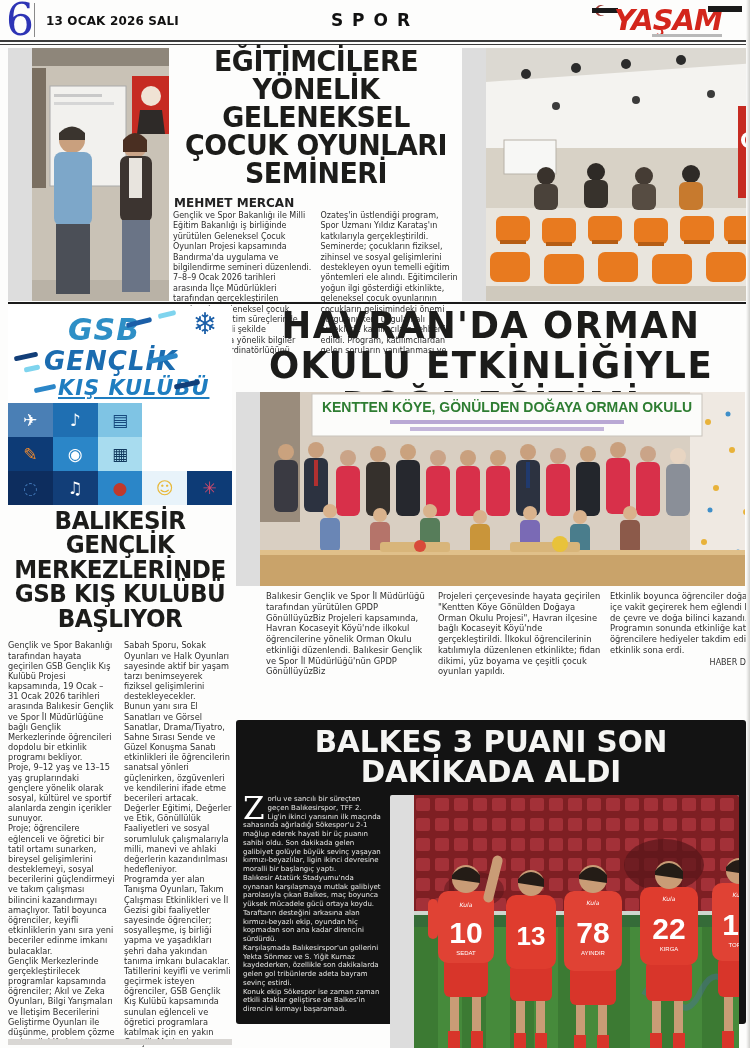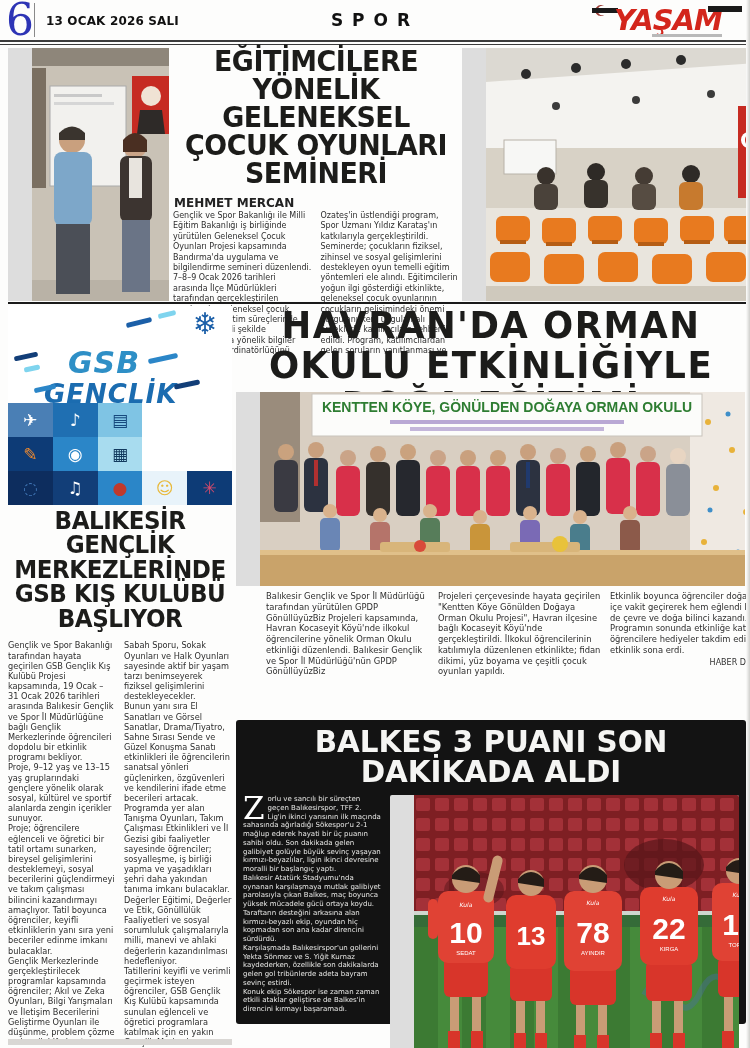--- a/index.html
+++ b/index.html
@@ -35,24 +35,24 @@
   .art1 { position:absolute; left:173px; top:48px; width:286px; height:253px; }
   .art1 .headline { font-size:28px; }
   .art1 .byline { font-size:12px; font-weight:700; color:#222; margin:8px 0 1px 1px; }
   .art1 .cols { gap:9px; height:143px; overflow:hidden; }
   .art1 .col { width:139px; font-size:8px; line-height:1.3; color:#2d2d2d; white-space:normal; }
   .photo2 { position:absolute; left:462px; top:48px; width:284px; height:253px; }
   .rule-mid { position:absolute; left:8px; top:302px; width:738px; height:2px; background:#1a1a1a; }
 
   
   .gsb-graphic { position:absolute; left:8px; top:306px; width:224px; height:199px; background:#fff; overflow:hidden; }
-  .gsb-line { font-style:italic; font-weight:800; letter-spacing:1px;margin-top:33px; }
+  .gsb-line { font-style:italic; font-weight:800; letter-spacing:1px; }
   .gsb-l1 { position:absolute; left:60px; top:6px; font-size:30px; color:#2e8fc6; }
   .gsb-l2 { position:absolute; left:36px; top:40px; font-size:26px; color:#1b6cb0; }
-  .gsb-l3 { position:absolute; left:50px; top:70px; font-size:21px; color:#1f7dc0; }
+  .gsb-l3 { position:absolute; left:50px; top:70px; font-size:21px; color:#1f7dc0;text-decoration:underline; }
   .gsb-snow { position:absolute; right:14px; top:0px; font-size:30px; color:#1b5fa8; }
   .dash { position:absolute; height:5px; border-radius:2px; }
   .gsb-tiles { position:absolute; left:0; top:97px; width:224px; height:102px; display:grid; grid-template-columns:repeat(5,1fr); grid-template-rows:repeat(3,1fr); }
   .tile { display:flex; align-items:center; justify-content:center; font-size:17px; }
   .art2 { position:absolute; left:8px; top:509px; width:224px; height:531px; }
   .art2 .headline { font-size:24px; line-height:1.02; }
   .art2 .cols { gap:8px; margin-top:9px; height:446px; overflow:hidden; }
   .art2 .col { width:108px; font-size:8.2px; line-height:1.24; color:#2d2d2d; }
   .footer-strip { position:absolute; left:8px; top:1039px; width:224px; height:6px; background:#d9d7d4; }
 
@@ -225,22 +225,22 @@
     <div class="col bodytext">
         <p>Gençlik ve Spor Bakanlığı tarafından hayata geçirilen GSB Gençlik Kış Kulübü Projesi kapsamında, 19 Ocak – 31 Ocak 2026 tarihleri arasında Balıkesir Gençlik ve Spor İl Müdürlüğüne bağlı Gençlik Merkezlerinde öğrencileri dopdolu bir etkinlik programı bekliyor.</p>
         <p>Proje, 9–12 yaş ve 13–15 yaş gruplarındaki gençlere yönelik olarak sosyal, kültürel ve sportif alanlarda zengin içerikler sunuyor.</p>
         <p>Proje; öğrencilere eğlenceli ve öğretici bir tatil ortamı sunarken, bireysel gelişimlerini desteklemeyi, sosyal becerilerini güçlendirmeyi ve takım çalışması bilincini kazandırmayı amaçlıyor. Tatil boyunca öğrenciler, keyifli etkinliklerin yanı sıra yeni beceriler edinme imkanı bulacaklar.</p>
         <p>Gençlik Merkezlerinde gerçekleştirilecek programlar kapsamında öğrenciler; Akıl ve Zeka Oyunları, Bilgi Yarışmaları ve İletişim Becerilerini Geliştirme Oyunları ile düşünme, problem çözme ve kendini ifade etme becerilerini geliştirecekler.</p>
       </div>
     <div class="col bodytext">
       <div>
           <p>Sabah Sporu, Sokak Oyunları ve Halk Oyunları sayesinde aktif bir yaşam tarzı benimseyerek fiziksel gelişimlerini destekleyecekler.</p>
           <p>Bunun yanı sıra El Sanatları ve Görsel Sanatlar, Drama/Tiyatro, Sahne Sırası Sende ve Güzel Konuşma Sanatı etkinlikleri ile öğrencilerin sanatsal yönleri güçlenirken, özgüvenleri ve kendilerini ifade etme becerileri artacak.</p>
+          <p>Değerler Eğitimi, Değerler ve Etik, Gönüllülük Faaliyetleri ve sosyal sorumluluk çalışmalarıyla milli, manevi ve ahlaki değerlerin kazandırılması hedefleniyor.</p>
           <p>Programda yer alan Tanışma Oyunları, Takım Çalışması Etkinlikleri ve İl Gezisi gibi faaliyetler sayesinde öğrenciler; sosyalleşme, iş birliği yapma ve yaşadıkları şehri daha yakından tanıma imkanı bulacaklar.</p>
-          <p>Değerler Eğitimi, Değerler ve Etik, Gönüllülük Faaliyetleri ve sosyal sorumluluk çalışmalarıyla milli, manevi ve ahlaki değerlerin kazandırılması hedefleniyor.</p>
           <p>Tatillerini keyifli ve verimli geçirmek isteyen öğrenciler, GSB Gençlik Kış Kulübü kapsamında sunulan eğlenceli ve öğretici programlara katılmak için en yakın Gençlik Merkezine başvurarak programa dahil olabilirler.</p>
         </div>
 
     </div>
   </div>
 </div>
 <div class="footer-strip"></div>
 
 <div class="art3">
   <div class="headline">HAVRAN'DA ORMAN OKULU ETKİNLİĞİYLE DOĞA EĞİTİMİ</div>

